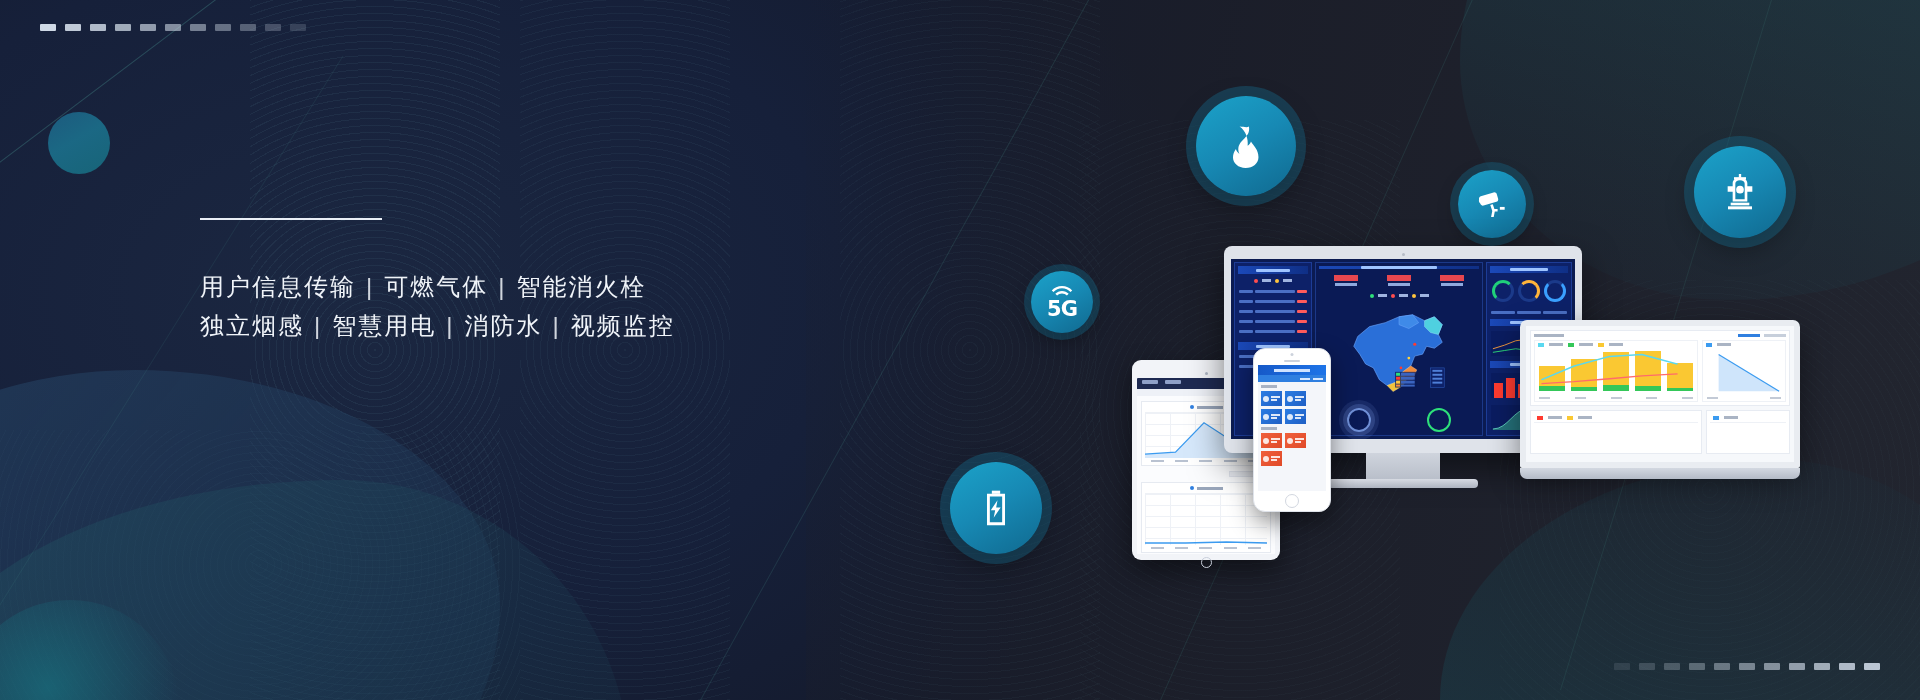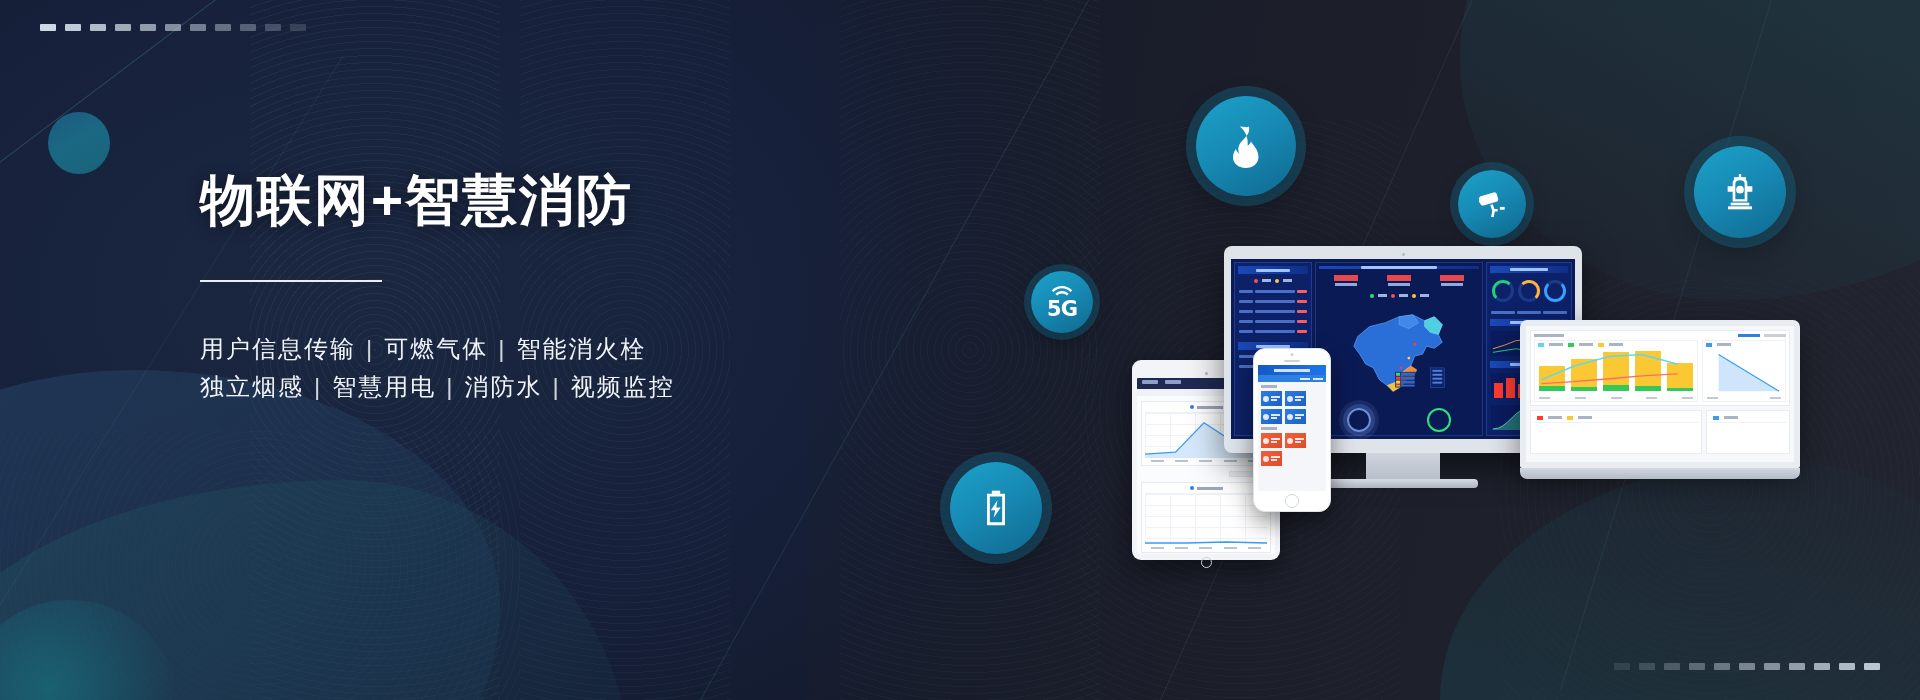--- a/index.html
+++ b/index.html
@@ -308,21 +308,20 @@
       <span style="opacity: 0.43;"></span>
       <span style="opacity: 0.51;"></span>
       <span style="opacity: 0.58;"></span>
       <span style="opacity: 0.66;"></span>
       <span style="opacity: 0.74;"></span>
       <span style="opacity: 0.82;"></span>
       <span style="opacity: 0.89;"></span>
     </div>
 
   <div class="copy">
-    <div class="headline">物联网+智慧消防</div>
     <div class="rule"></div>
     <div class="features" id="featureList">
         <div class="feature-row"><span>用户信息传输</span><span class="sep">|</span><span>可燃气体</span><span class="sep">|</span><span>智能消火栓</span></div>
         <div class="feature-row"><span>独立烟感</span><span class="sep">|</span><span>智慧用电</span><span class="sep">|</span><span>消防水</span><span class="sep">|</span><span>视频监控</span></div>
       </div>
   </div>
 
   <div class="badge badge-flame">
     <svg viewBox="0 0 24 24" width="44" height="44">
       <path d="M13.6 1.4c.6 3.2-1 5-2.6 6.6-1.6 1.6-3.2 3.1-3.2 5.9 0 .9.2 1.7.6 2.4-.9-.6-1.6-1.5-1.9-2.6-1 1.4-1.6 3-1.6 4.6 0 3.1 2.9 5.7 6.9 5.7s7-2.6 7-5.9c0-4.2-2.6-6.2-4.1-8.6-.4 1.1-1 1.9-1.8 2.4.4-3.6-.9-8-4.4-10.5 2.4.2 4.3.6 5.1 0z"></path>

